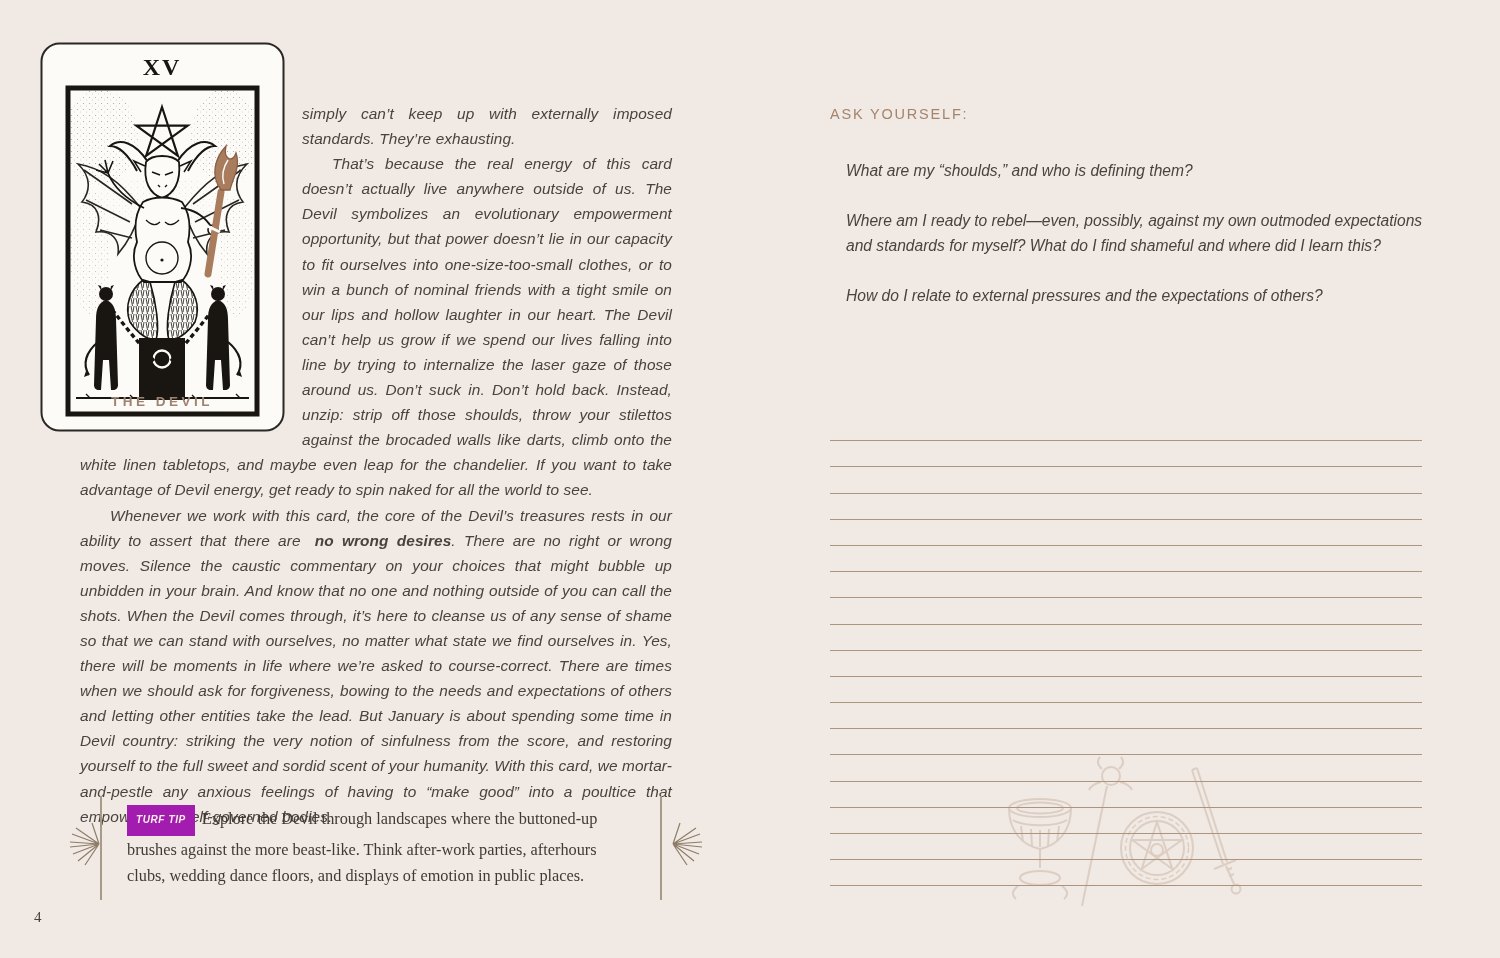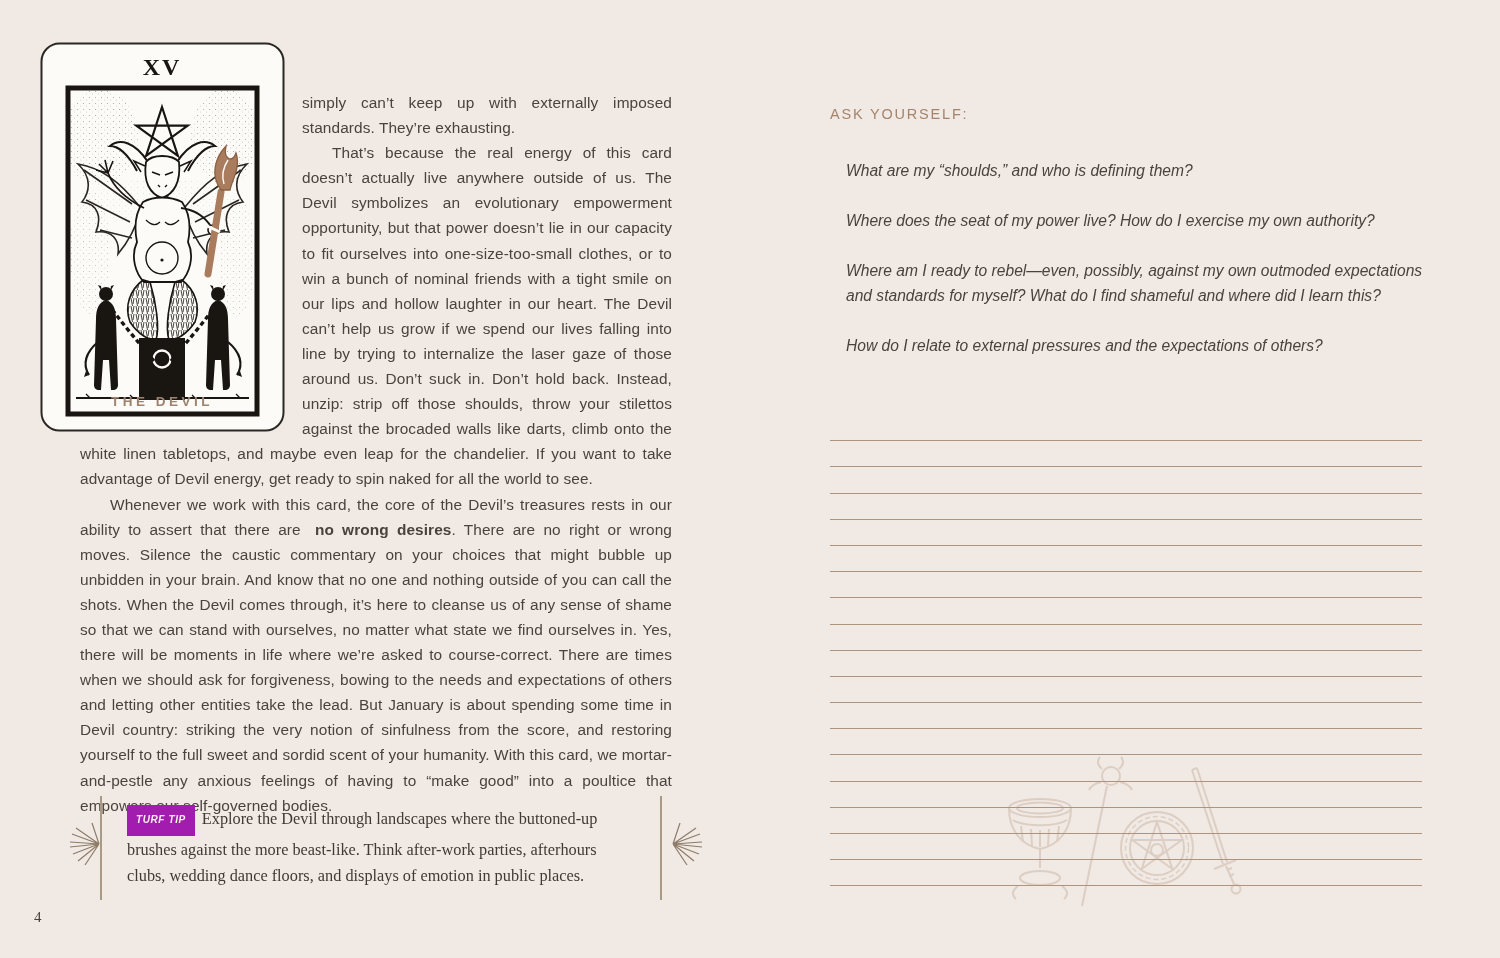--- a/index.html
+++ b/index.html
@@ -5,23 +5,24 @@
   html,body{margin:0;padding:0;}
   .spread{
     position:relative; width:1500px; height:958px;
     background:#f1e9e4; overflow:hidden;
     font-family:"Liberation Sans", sans-serif;
     color:#49433e;
   }
   
   .tarot-card{ position:absolute; left:40px; top:42px; width:245px; height:390px; }
   .body-text{
-    position:absolute; left:80px; top:90px; width:592px;
+    position:absolute; left:80px; top:101px; width:592px;
     font-size:15.4px; line-height:25.1px; text-align:justify;
     letter-spacing:.1px;
+    font-style:italic;
   }
   .body-text p{ margin:0; }
   .body-text .indent{ text-indent:30px; }
   .card-spacer{ float:left; width:222px; height:350px; }
   .bold{ font-weight:bold;margin-left:6px; }
   .turf-box{
     position:absolute; left:100px; top:796px; width:562px; height:104px;
     border-left:2px solid #a79a87; border-right:2px solid #a79a87;
     box-sizing:border-box; padding:10px 25px 0 25px;
     font-family:"Liberation Serif", serif; font-size:16.3px; line-height:26px;
@@ -178,21 +179,20 @@
       <path d="M3,24 L26,8 M3,24 L30,14 M3,24 L32,22 M3,24 L32,27 M3,24 L29,34 M3,24 L24,41 M3,24 L17,45 M3,24 L10,3"></path>
     </g>
   </svg>
 
   <div class="pagenum-left">4</div>
 
   <div class="ask-heading">ASK YOURSELF:</div>
 
   <div class="questions">
     <p>What are my “shoulds,” and who is defining them?</p>
-    <p>Where does the seat of my power live? How do I exercise my own authority?</p>
     <p>Where am I ready to rebel—even, possibly, against my own outmoded expectations and standards for myself? What do I find shameful and where did I learn this?</p>
     <p>How do I relate to external pressures and the expectations of others?</p>
   </div>
 
   <svg class="suits-illustration" viewBox="0 0 265 158">
     <g stroke="#dccec3" stroke-width="2" fill="none">
 
       <g>
         <ellipse cx="55" cy="52" rx="31" ry="9"></ellipse>
         <ellipse cx="55" cy="52" rx="23" ry="5.5"></ellipse>

